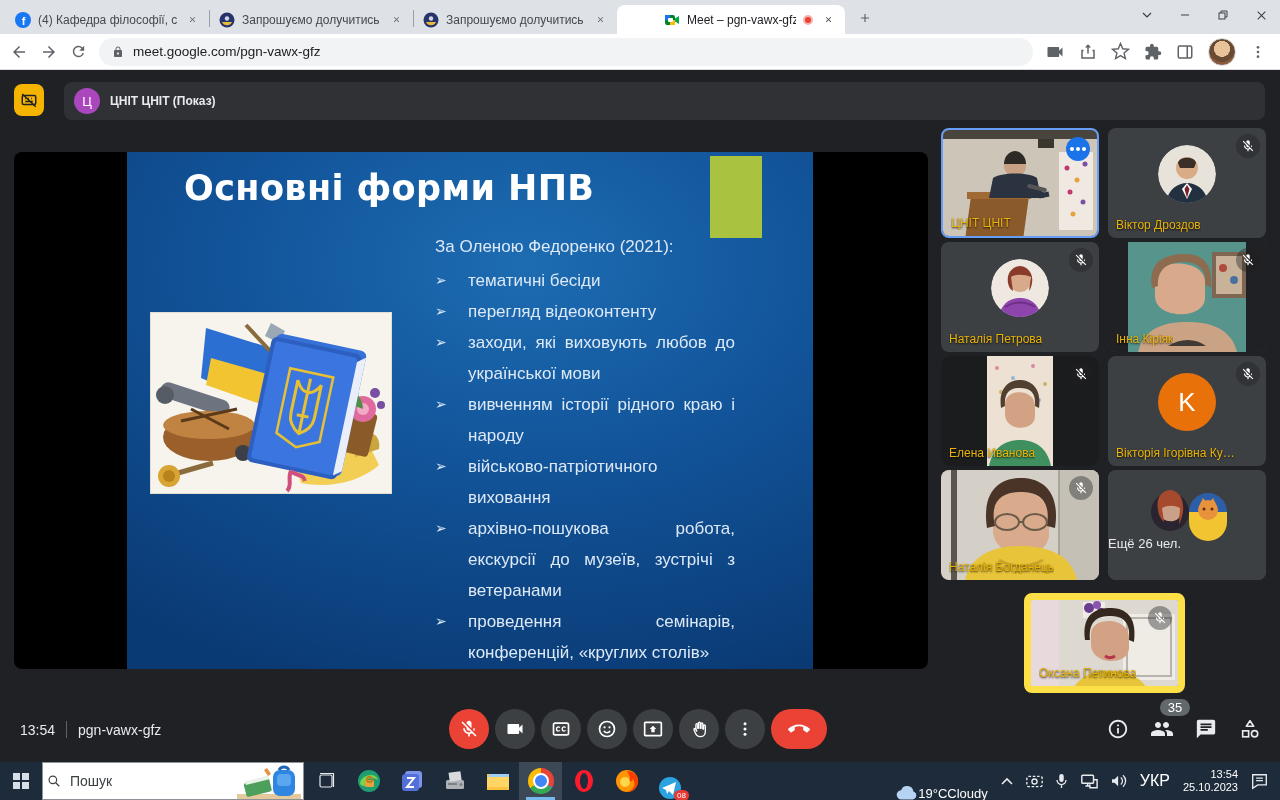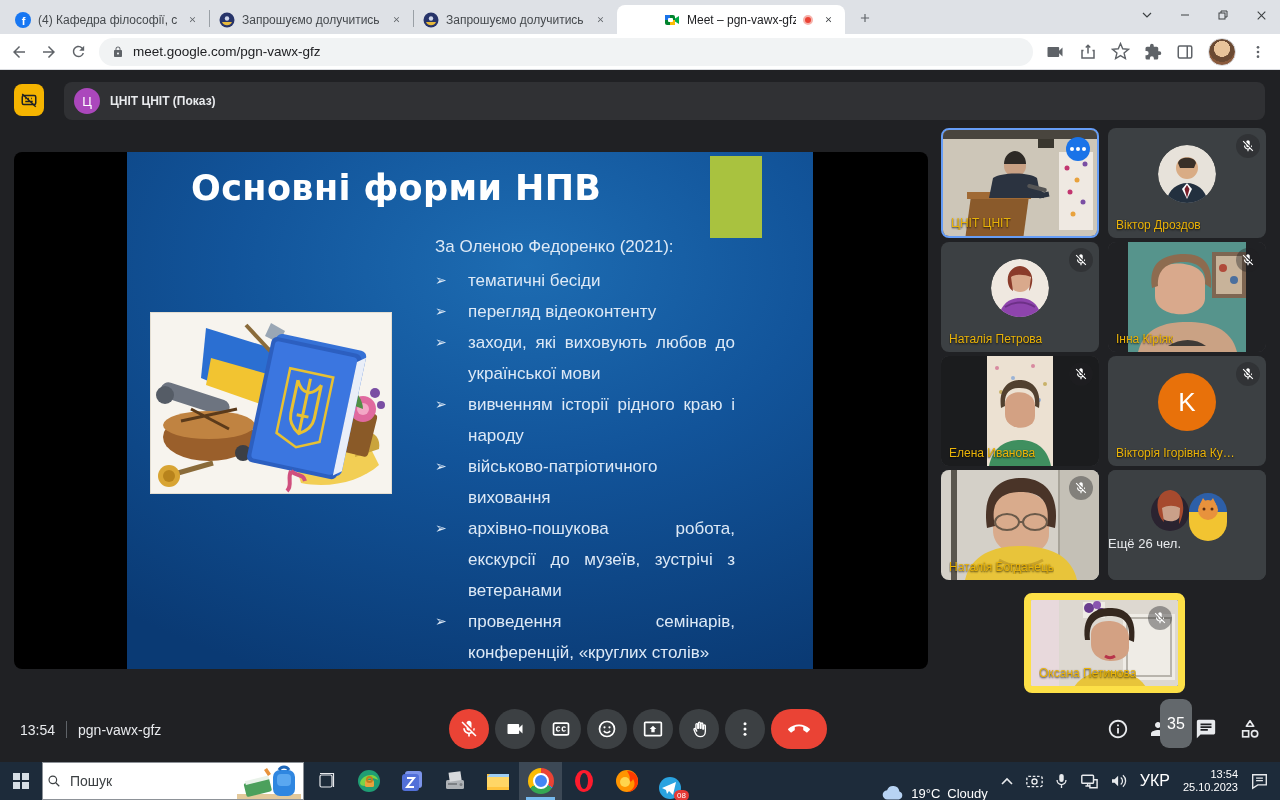--- a/index.html
+++ b/index.html
@@ -27,21 +27,21 @@
 
   
   .chip{position:absolute;left:14px;top:84px;width:30px;height:32px;border-radius:8px;background:#f5b400;display:grid;place-items:center;}
   .banner{position:absolute;left:64px;top:82px;width:1201px;height:38px;background:#303134;border-radius:8px;display:flex;align-items:center;gap:10px;padding:0 10px;box-sizing:border-box;}
   .bavatar{width:26px;height:26px;border-radius:50%;background:#ab47bc;color:#fff;font-size:13px;display:grid;place-items:center;}
   .bname{color:#e8eaed;font-size:12px;font-weight:bold;}
 
   
   .stage{position:absolute;left:14px;top:152px;width:914px;height:517px;background:#000;border-radius:8px;overflow:hidden;}
   .slide{position:absolute;left:113px;top:0;width:686px;height:517px;background:radial-gradient(95% 85% at 58% 22%,#1d6cb2 0%,#12549a 45%,#0a3a74 100%);}
-  .slide-title{position:absolute;left:64px;top:16px;font-size:35px;font-weight:bold;color:#fff;font-family:"DejaVu Sans",sans-serif;letter-spacing:.4px;}
+  .slide-title{position:absolute;left:57px;top:16px;font-size:35px;font-weight:bold;color:#fff;font-family:"DejaVu Sans",sans-serif;letter-spacing:.4px;}
   .green-rect{position:absolute;left:583px;top:4px;width:52px;height:82px;background:#a9c23f;}
   .slide-sub{position:absolute;left:308px;top:85px;font-size:17px;color:#dde9f6;}
   .bullets{position:absolute;left:308px;top:113px;width:300px;margin:0;padding:0;font-size:17px;line-height:31px;color:#dde9f6;}
   .bullets li{list-style:none;position:relative;padding-left:33px;text-align:justify;text-align-last:left;}
   .bullets .mk{position:absolute;left:0;top:0;font-size:14px;}
   .slide-img{position:absolute;left:23px;top:160px;width:242px;height:182px;background:#f7f4ee;border:1px solid #e4ded2;box-sizing:border-box;}
 
   
   .ptile{position:absolute;width:158px;height:110px;border-radius:8px;background:#3c4043;overflow:hidden;box-sizing:border-box;}
   .ptile.speaking{border:2px solid #669df6;}
@@ -55,34 +55,34 @@
 
   
   .f-left{position:absolute;left:20px;top:721px;display:flex;align-items:center;gap:11px;color:#e8eaed;font-size:14px;font-weight:500;}
   .f-div{width:1px;height:17px;background:#5f6368;}
   .ctrl-row{position:absolute;left:449px;top:709px;display:flex;gap:6px;}
   .ctrl{width:40px;height:40px;border-radius:50%;background:#3c4043;display:grid;place-items:center;}
   .ctrl.red{background:#ea4335;}
   .endcall{width:56px;height:40px;border-radius:20px;background:#ea4335;display:grid;place-items:center;}
   .right-row{position:absolute;left:1098px;top:709px;display:flex;gap:4px;}
   .rbtn{width:40px;height:40px;display:grid;place-items:center;}
-  .count-badge{position:absolute;left:1160px;top:699px;min-width:16px;padding:16px 7px;height:17px;border-radius:9px;background:#63686c;color:#fff;font-size:16px;display:grid;place-items:center;z-index:4;}
+  .count-badge{position:absolute;left:1160px;top:699px;min-width:16px;padding:0 7px;height:17px;border-radius:9px;background:#63686c;color:#fff;font-size:13px;display:grid;place-items:center;z-index:4;}
 
   
   .taskbar{position:absolute;left:0;top:762px;width:1280px;height:38px;background:#1d2b3a;display:flex;align-items:center;box-sizing:border-box;}
   .tb-start{width:42px;height:38px;display:grid;place-items:center;}
   .winlogo{width:16px;height:16px;display:grid;grid-template-columns:1fr 1fr;grid-template-rows:1fr 1fr;gap:2px;}
   .winlogo i{background:#d7dee5;}
   .tb-search{width:262px;height:38px;background:#fff;border:1px solid #8d9298;display:flex;align-items:center;gap:9px;padding:0 4px;box-sizing:border-box;font-size:14px;color:#3c4043;position:relative;overflow:hidden;flex:none;}
   .tb-btn{width:43px;height:38px;display:grid;place-items:center;position:relative;flex:none;}
   .tb-btn.open::after{content:"";position:absolute;left:7px;right:7px;bottom:0;height:3px;background:#76b9ed;}
   .tb-btn.activeapp{background:rgba(255,255,255,.14);}
   .tray{margin-left:auto;display:flex;align-items:center;gap:13px;padding-right:12px;color:#fff;font-size:13px;}
   .tray-time{font-size:11px;line-height:13px;text-align:right;}
-  .weather{display:flex;align-items:center;gap:7px;margin-top:24px;}
+  .weather{display:flex;align-items:center;gap:0;margin-top:24px;}
 </style>
 </head>
 <body>
 
 <div id="root">
 
   <div class="tabstrip">
     <div class="tab">
       <svg class="fav" viewBox="0 0 16 16">
           <circle cx="8" cy="8" r="8" fill="#1877f2"></circle>

